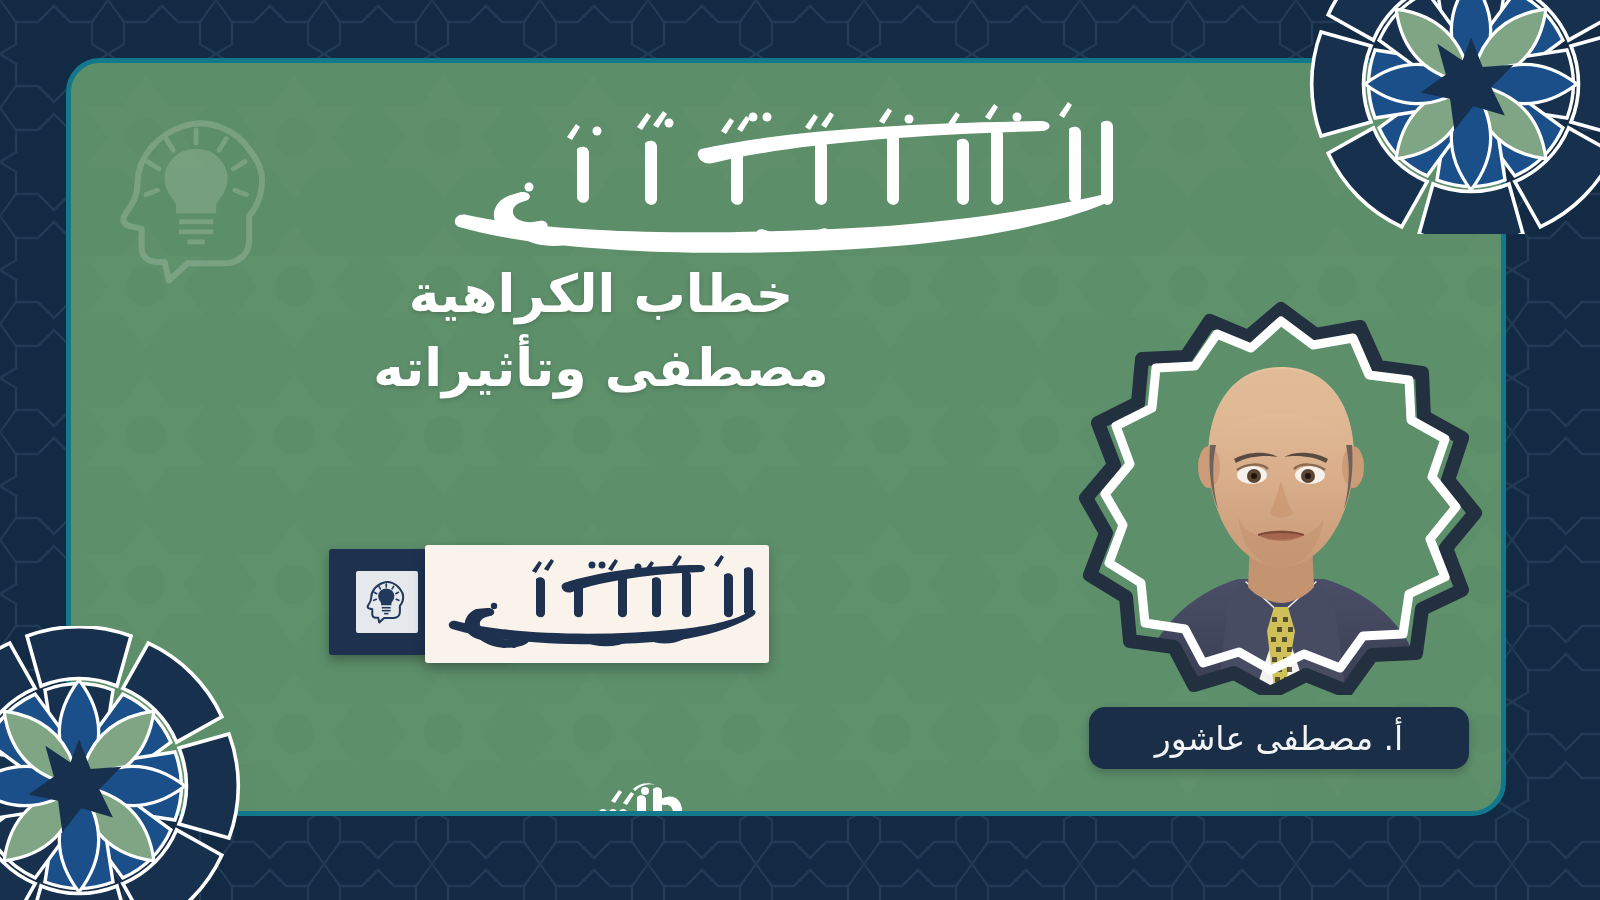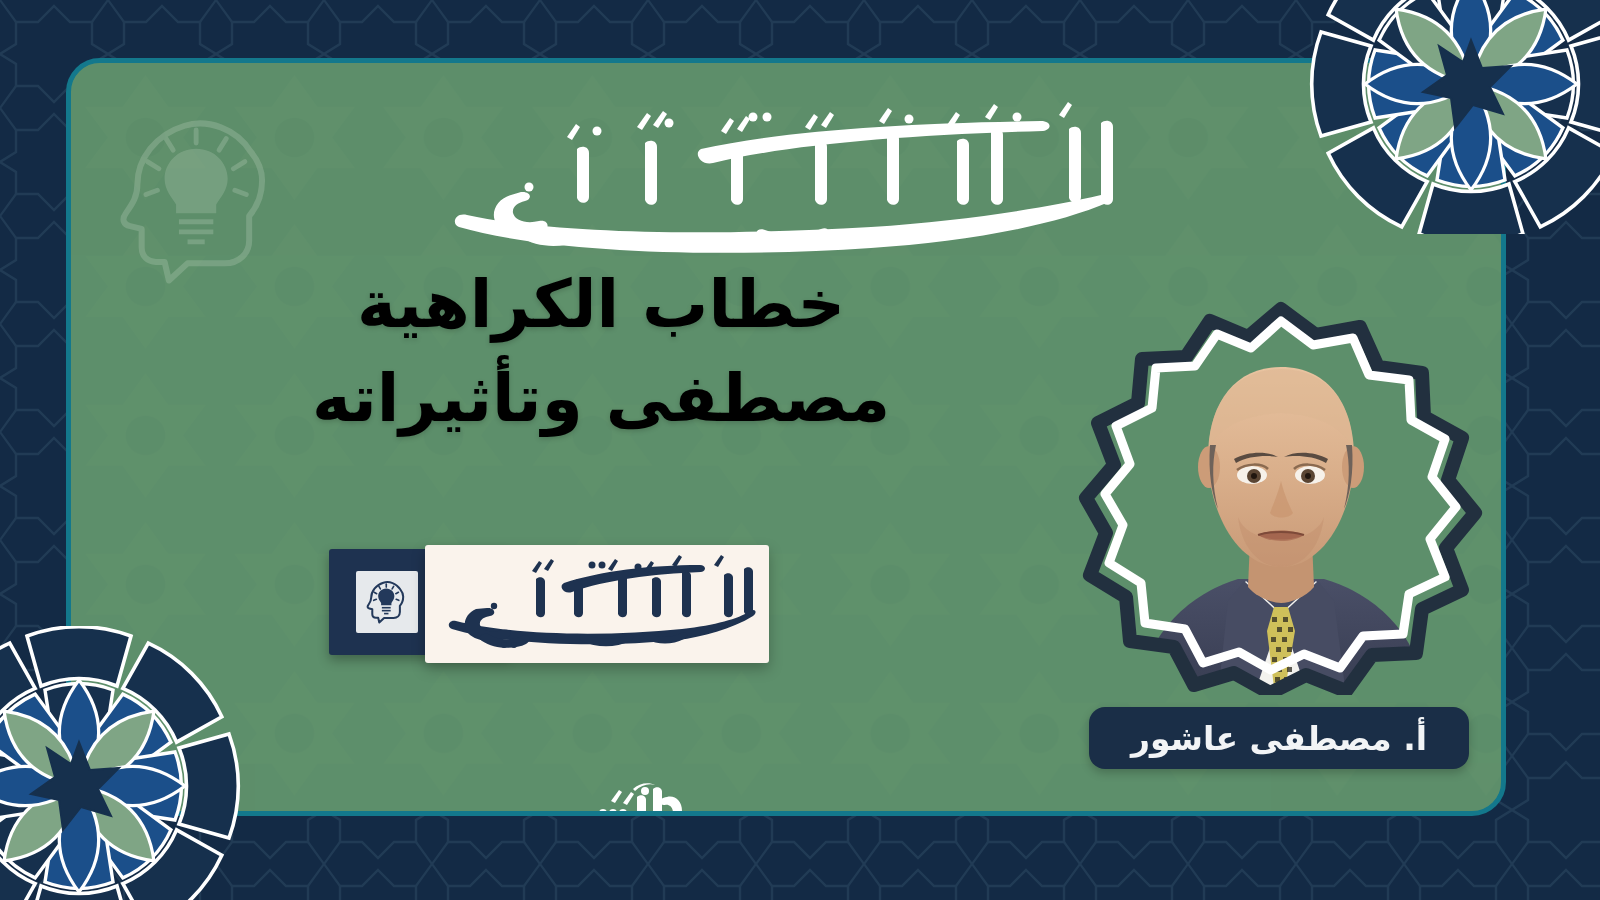--- a/index.html
+++ b/index.html
@@ -53,23 +53,23 @@
 
   
   #title-block{
     position:absolute;
     left:200px;top:195px;
     width:660px;
     text-align:center;
     direction:rtl;
   }
   .title-line{
-    color:#000000;
+    color:#ffffff;
     font-weight:700;
-    font-size:66px;
+    font-size:52px;
     line-height:1.42;
     letter-spacing:0px;
     white-space:nowrap;
     text-shadow:0 2px 5px rgba(0,0,0,.17);
   }
 
   
   #plaque{
     position:absolute;left:258px;top:482px;
     width:440px;height:120px;
@@ -112,21 +112,21 @@
     border-radius:16px;
     display:flex;align-items:center;justify-content:center;
     padding:0 26px;
     box-sizing:border-box;
     direction:rtl;
     box-shadow:0 4px 10px rgba(0,0,0,.22);
   }
   #name-badge-text{
     color:#f2f4f6;
     font-size:33px;
-    font-weight:700;
+    font-weight:400;
     white-space:nowrap;
     letter-spacing:.5px;
   }
 
   
   #footer{
     position:absolute;left:478px;top:716px;
     display:flex;align-items:center;
     height:104px;
   }

